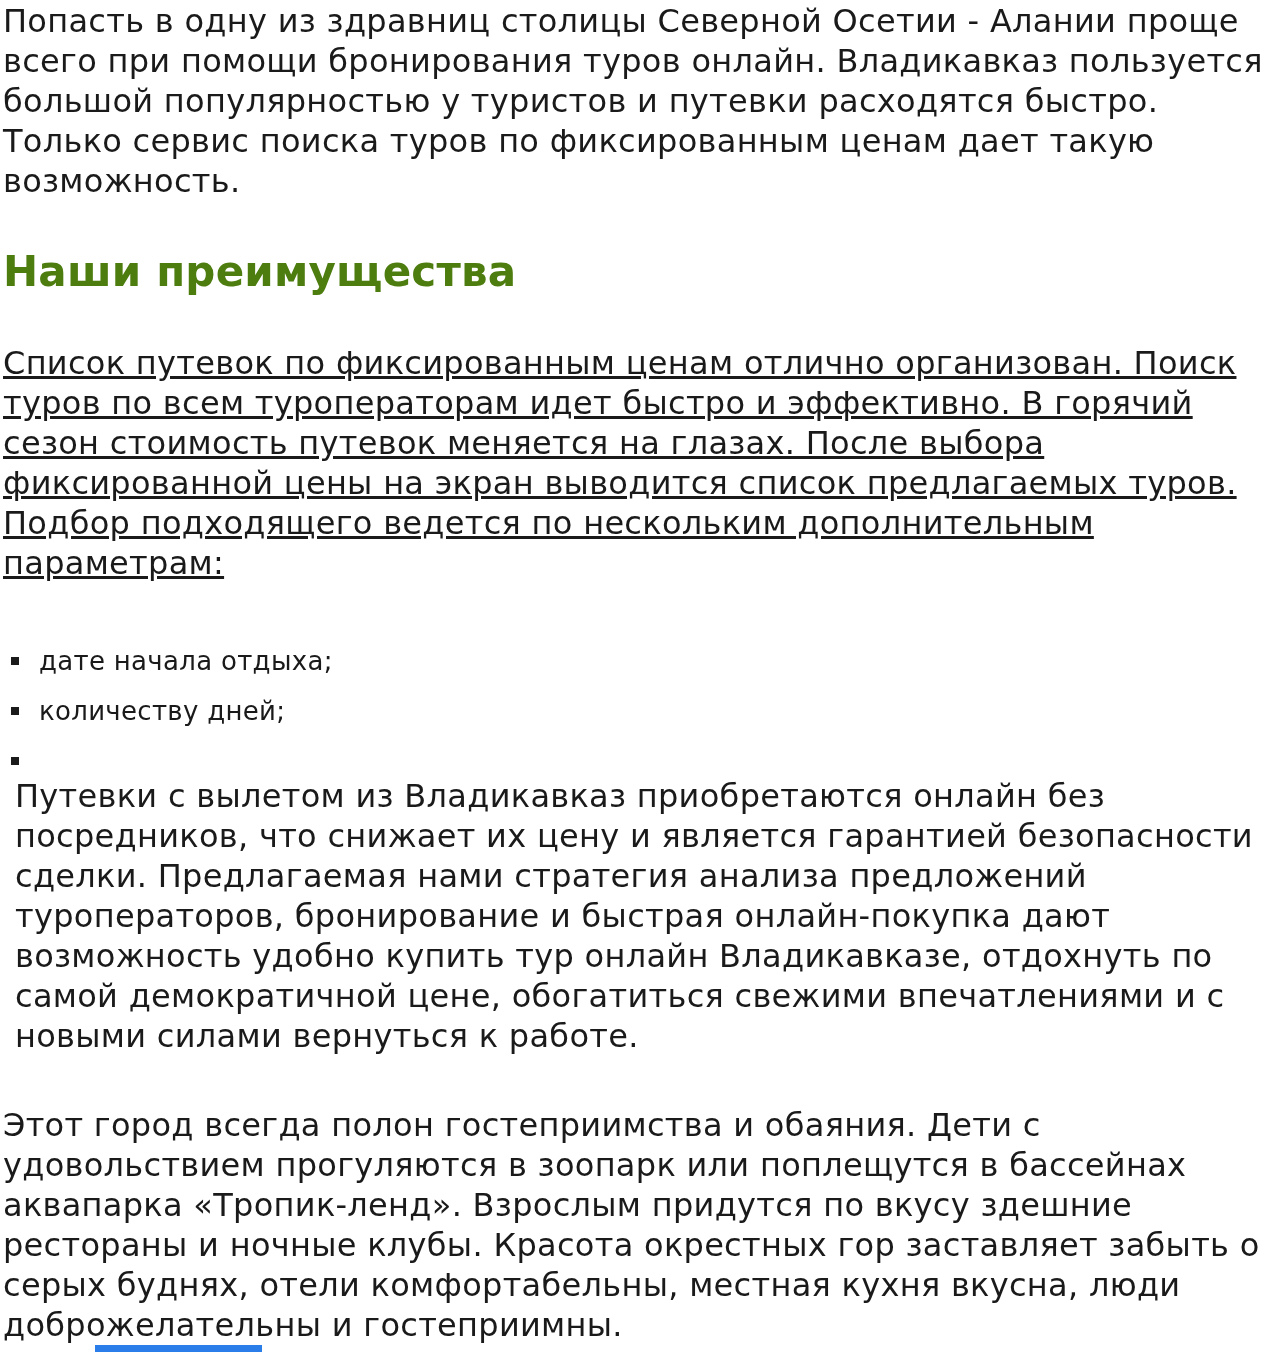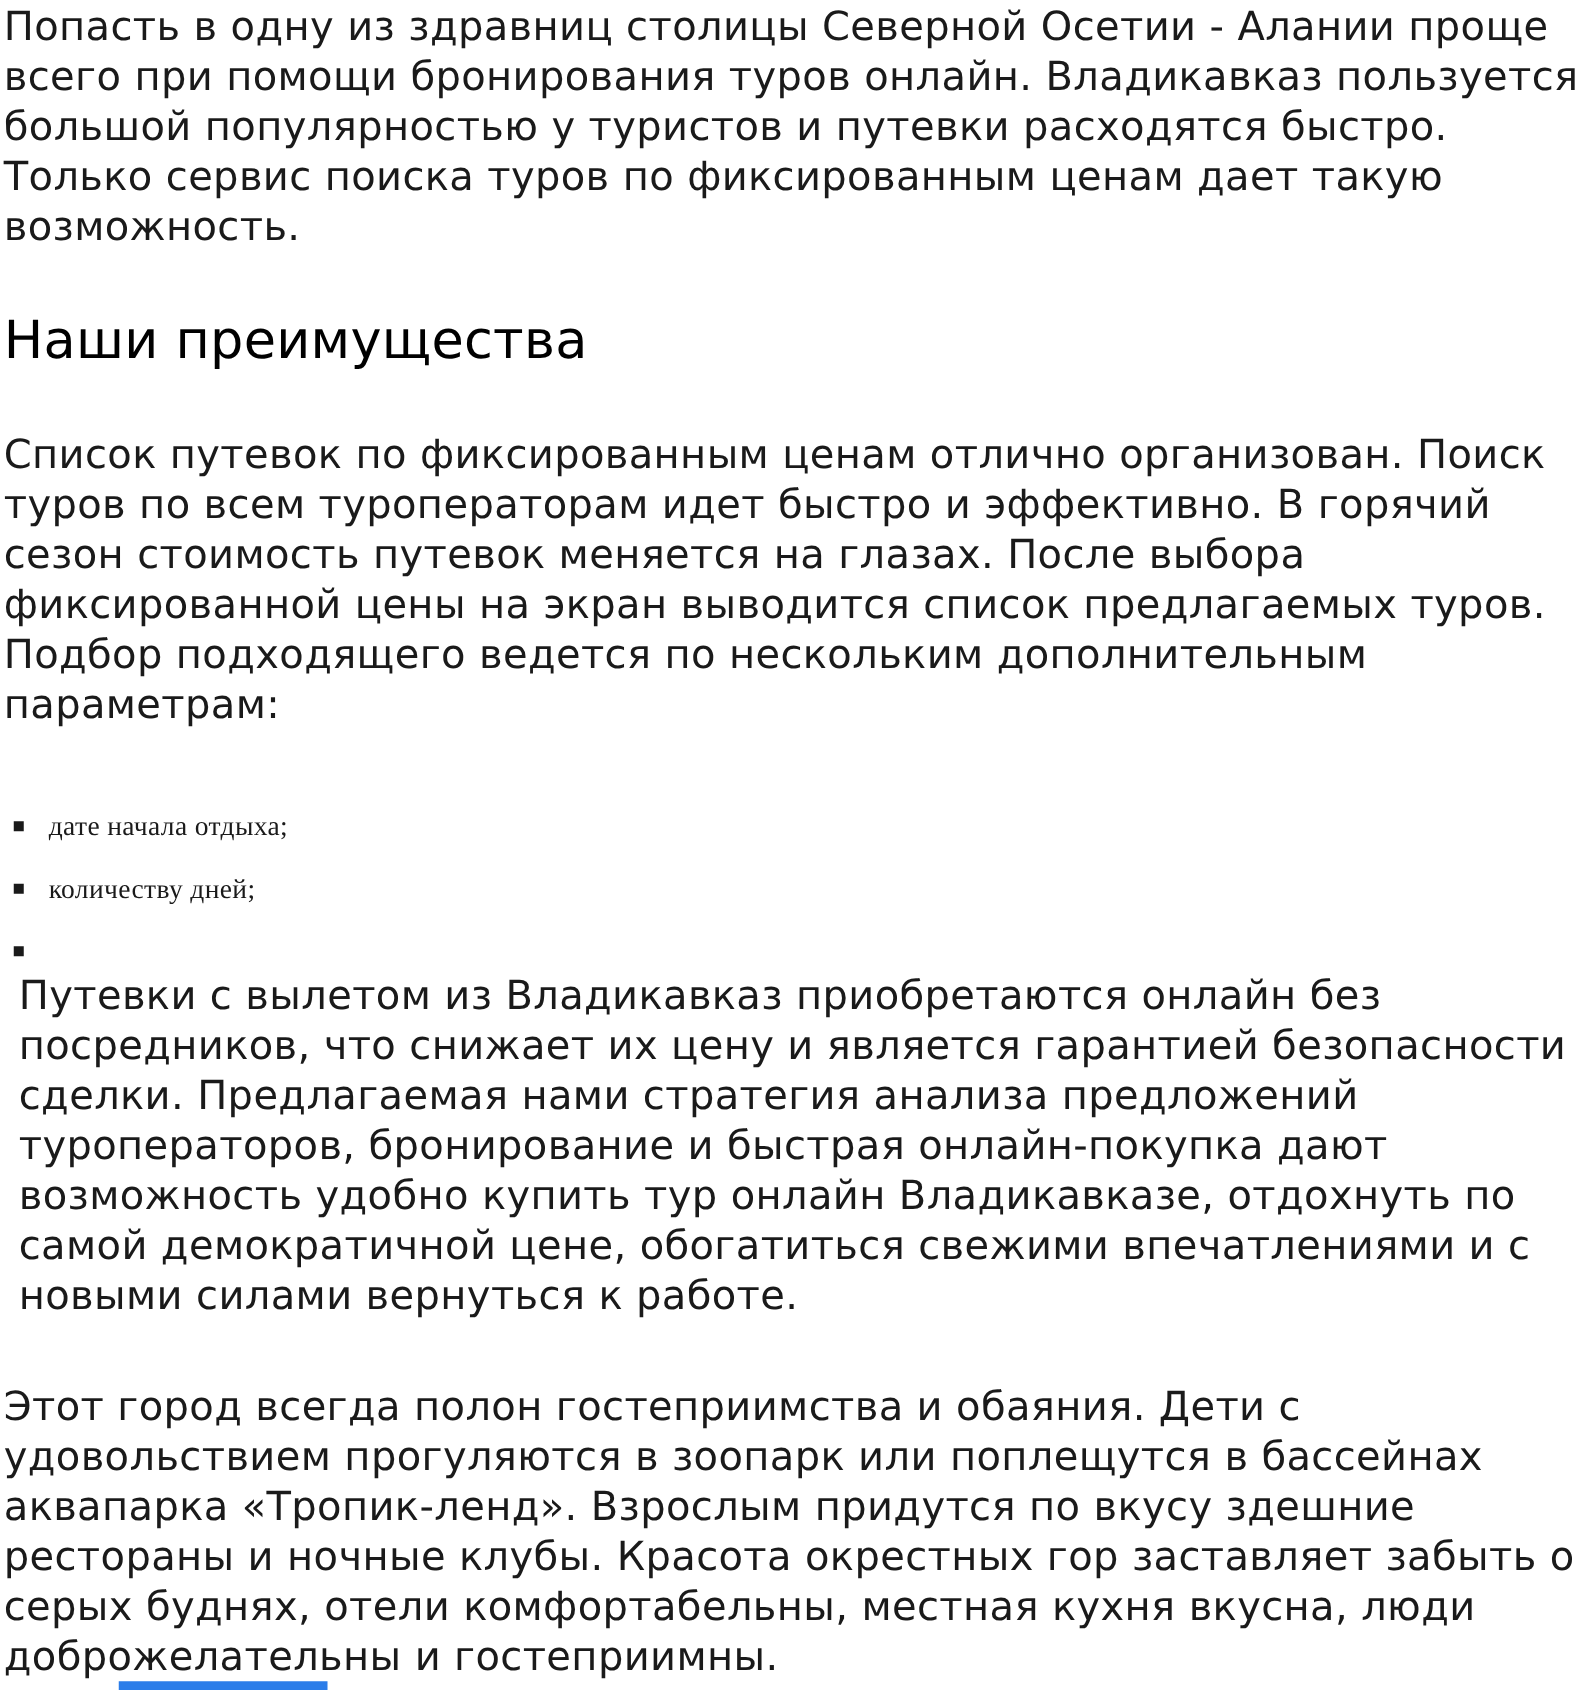--- a/index.html
+++ b/index.html
@@ -16,42 +16,41 @@
     padding: 1px 3px 0 3px;
     font-family: "DejaVu Sans", "Liberation Sans", sans-serif;
     color: #1a1a1a;
   }
   .para {
     font-size: 32px;
     line-height: 40px;
     letter-spacing: 0.3px;
     margin: 0 0 46px 0;
   }
-  .para.mb53 { margin-bottom: 53px; }
+  .para.mb53 { margin-bottom: 53px; text-decoration: underline; }
   .para.mb49 { margin-bottom: 49px; margin-left: 12px; }
   h2.heading {
     font-size: 42px;
-    font-weight: 400;
+    font-weight: 700;
     line-height: 50px;
     letter-spacing: 0.2px;
     margin: 0 0 46px 0;
-    color: #000000;
+    color: #4d7c0f;
   }
   ul.criteria {
     list-style: none;
     margin: 0 0 40px 0;
     padding: 0;
   }
   ul.criteria li {
     position: relative;
-    font-size: 22px;
+    font-size: 26px;
     line-height: 50px;
     letter-spacing: 0.3px;
     padding-left: 36px;
-    font-family: Liberation Serif, serif;
   }
   ul.criteria li .sq {
     position: absolute;
     left: 8px;
     top: 21px;
     width: 8px;
     height: 8px;
     background: #1a1a1a;
   }
   .cutoff-bar {

